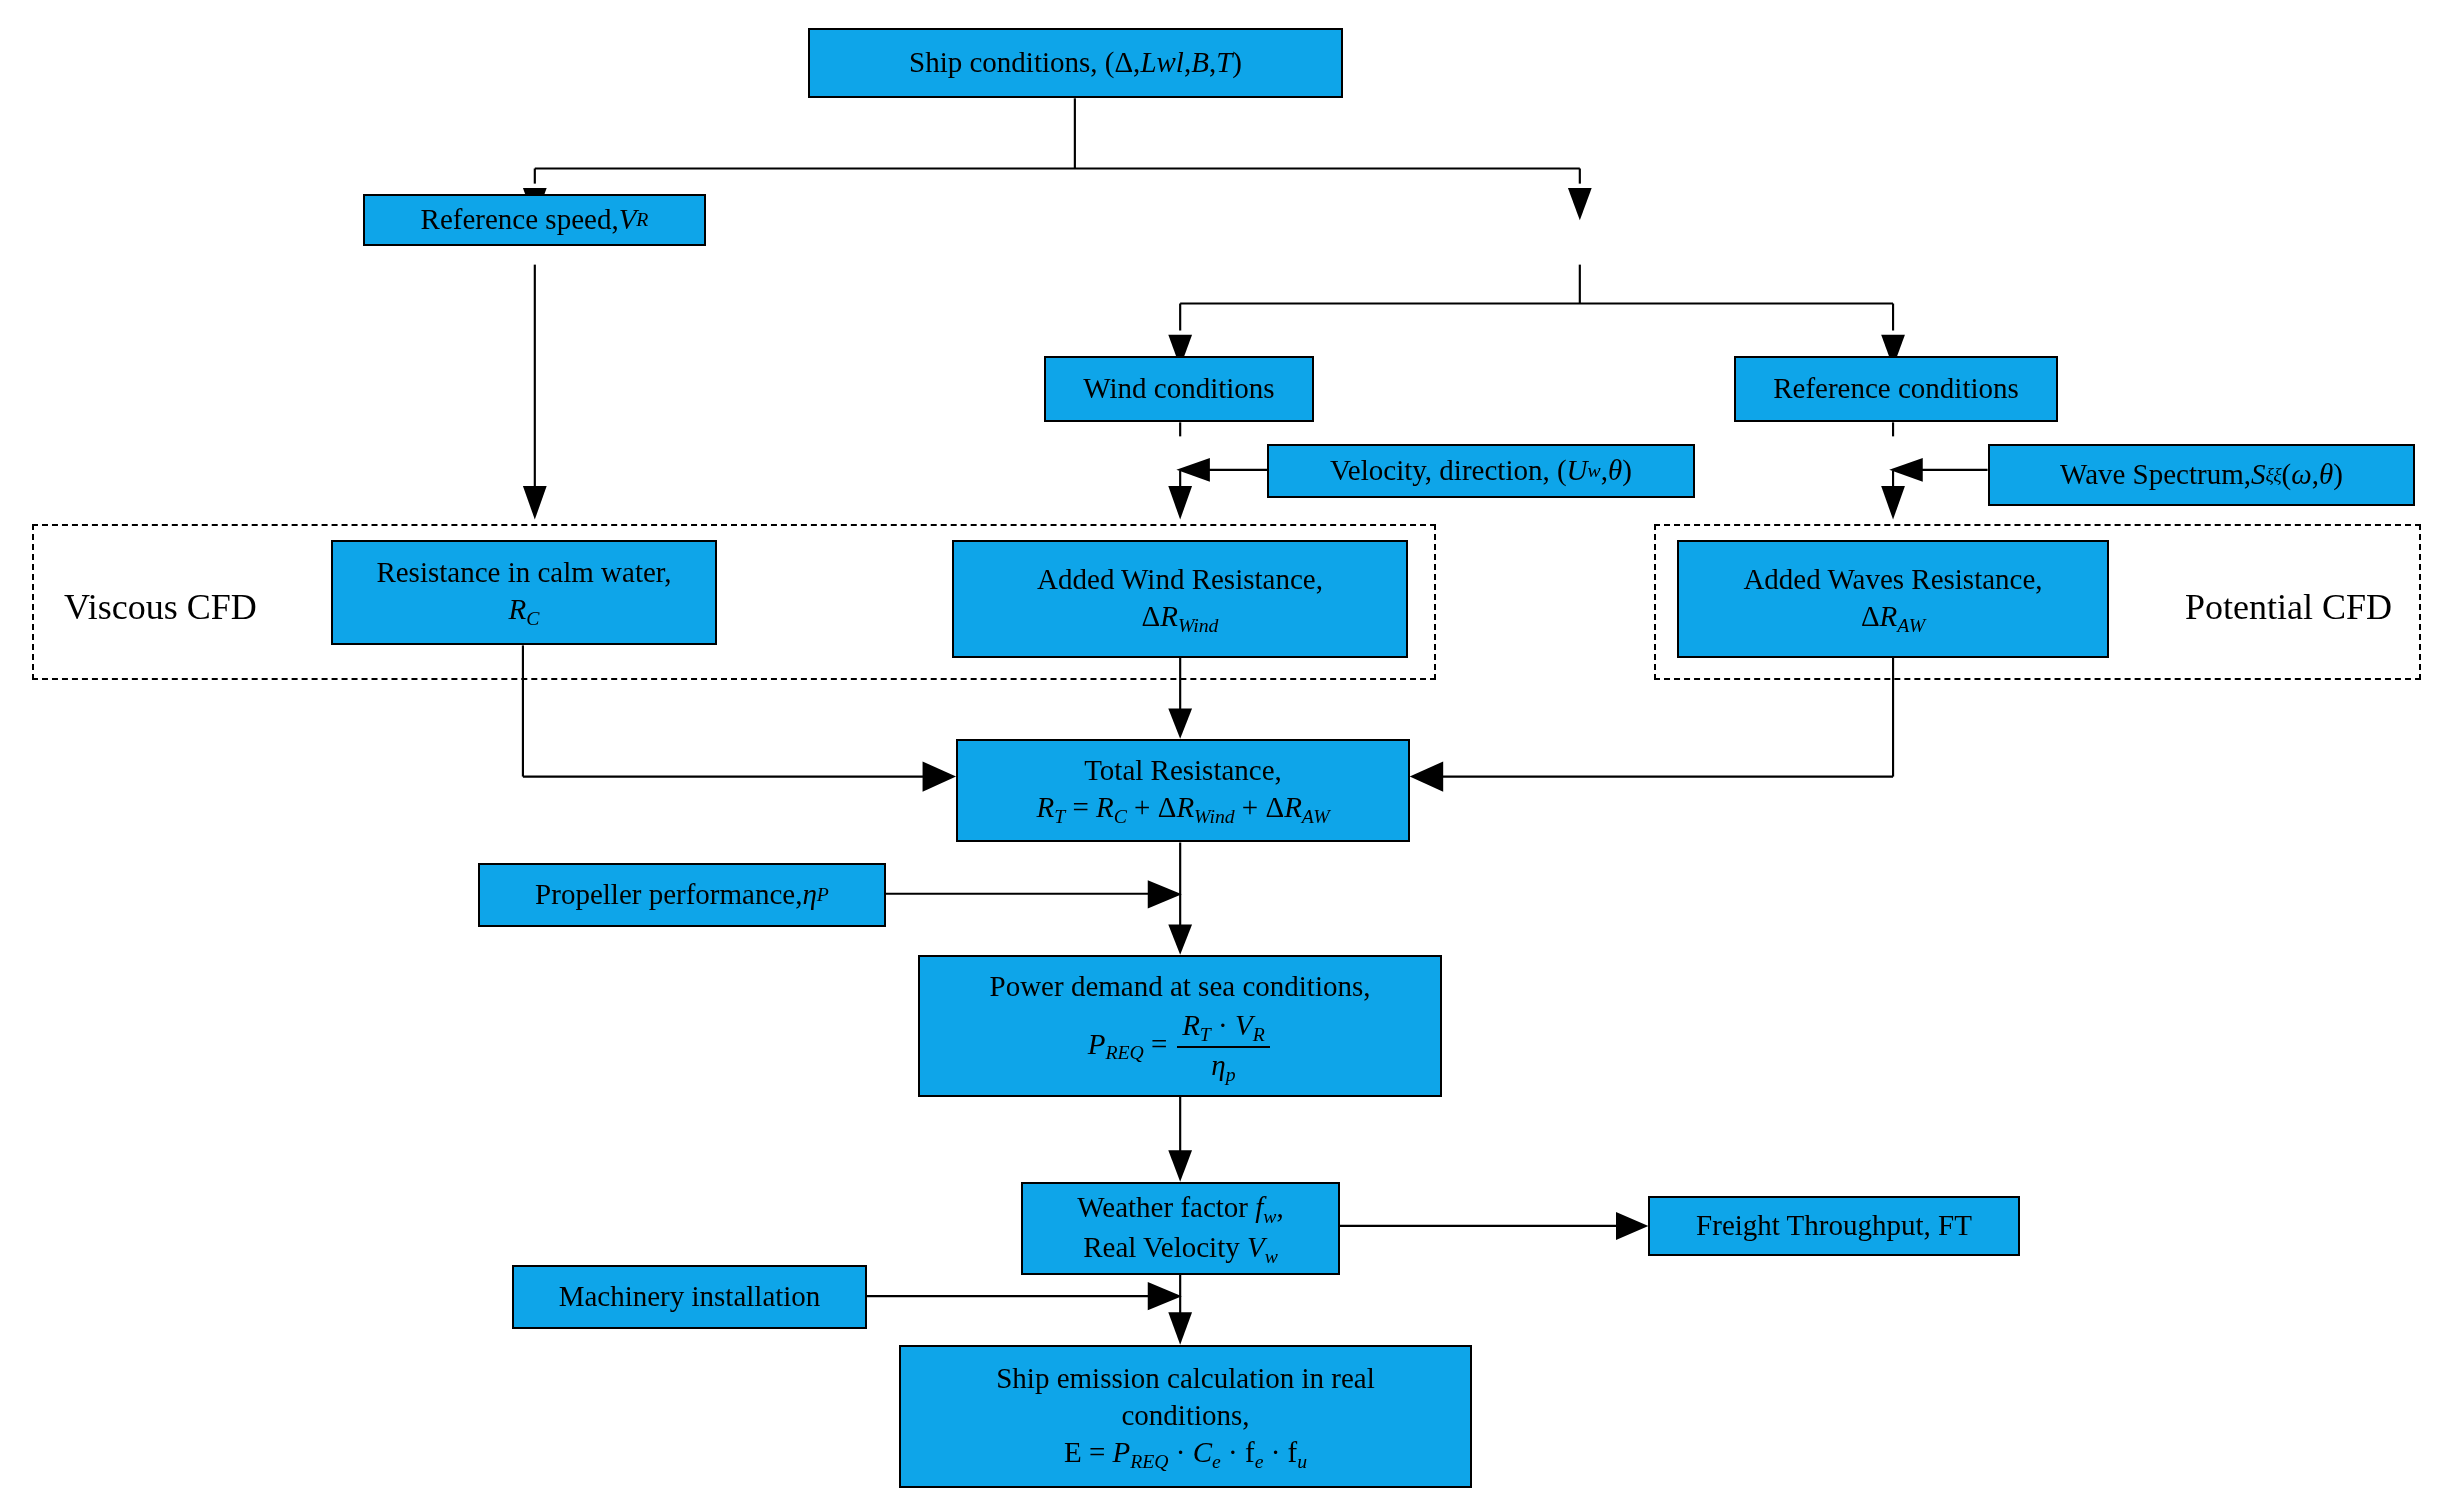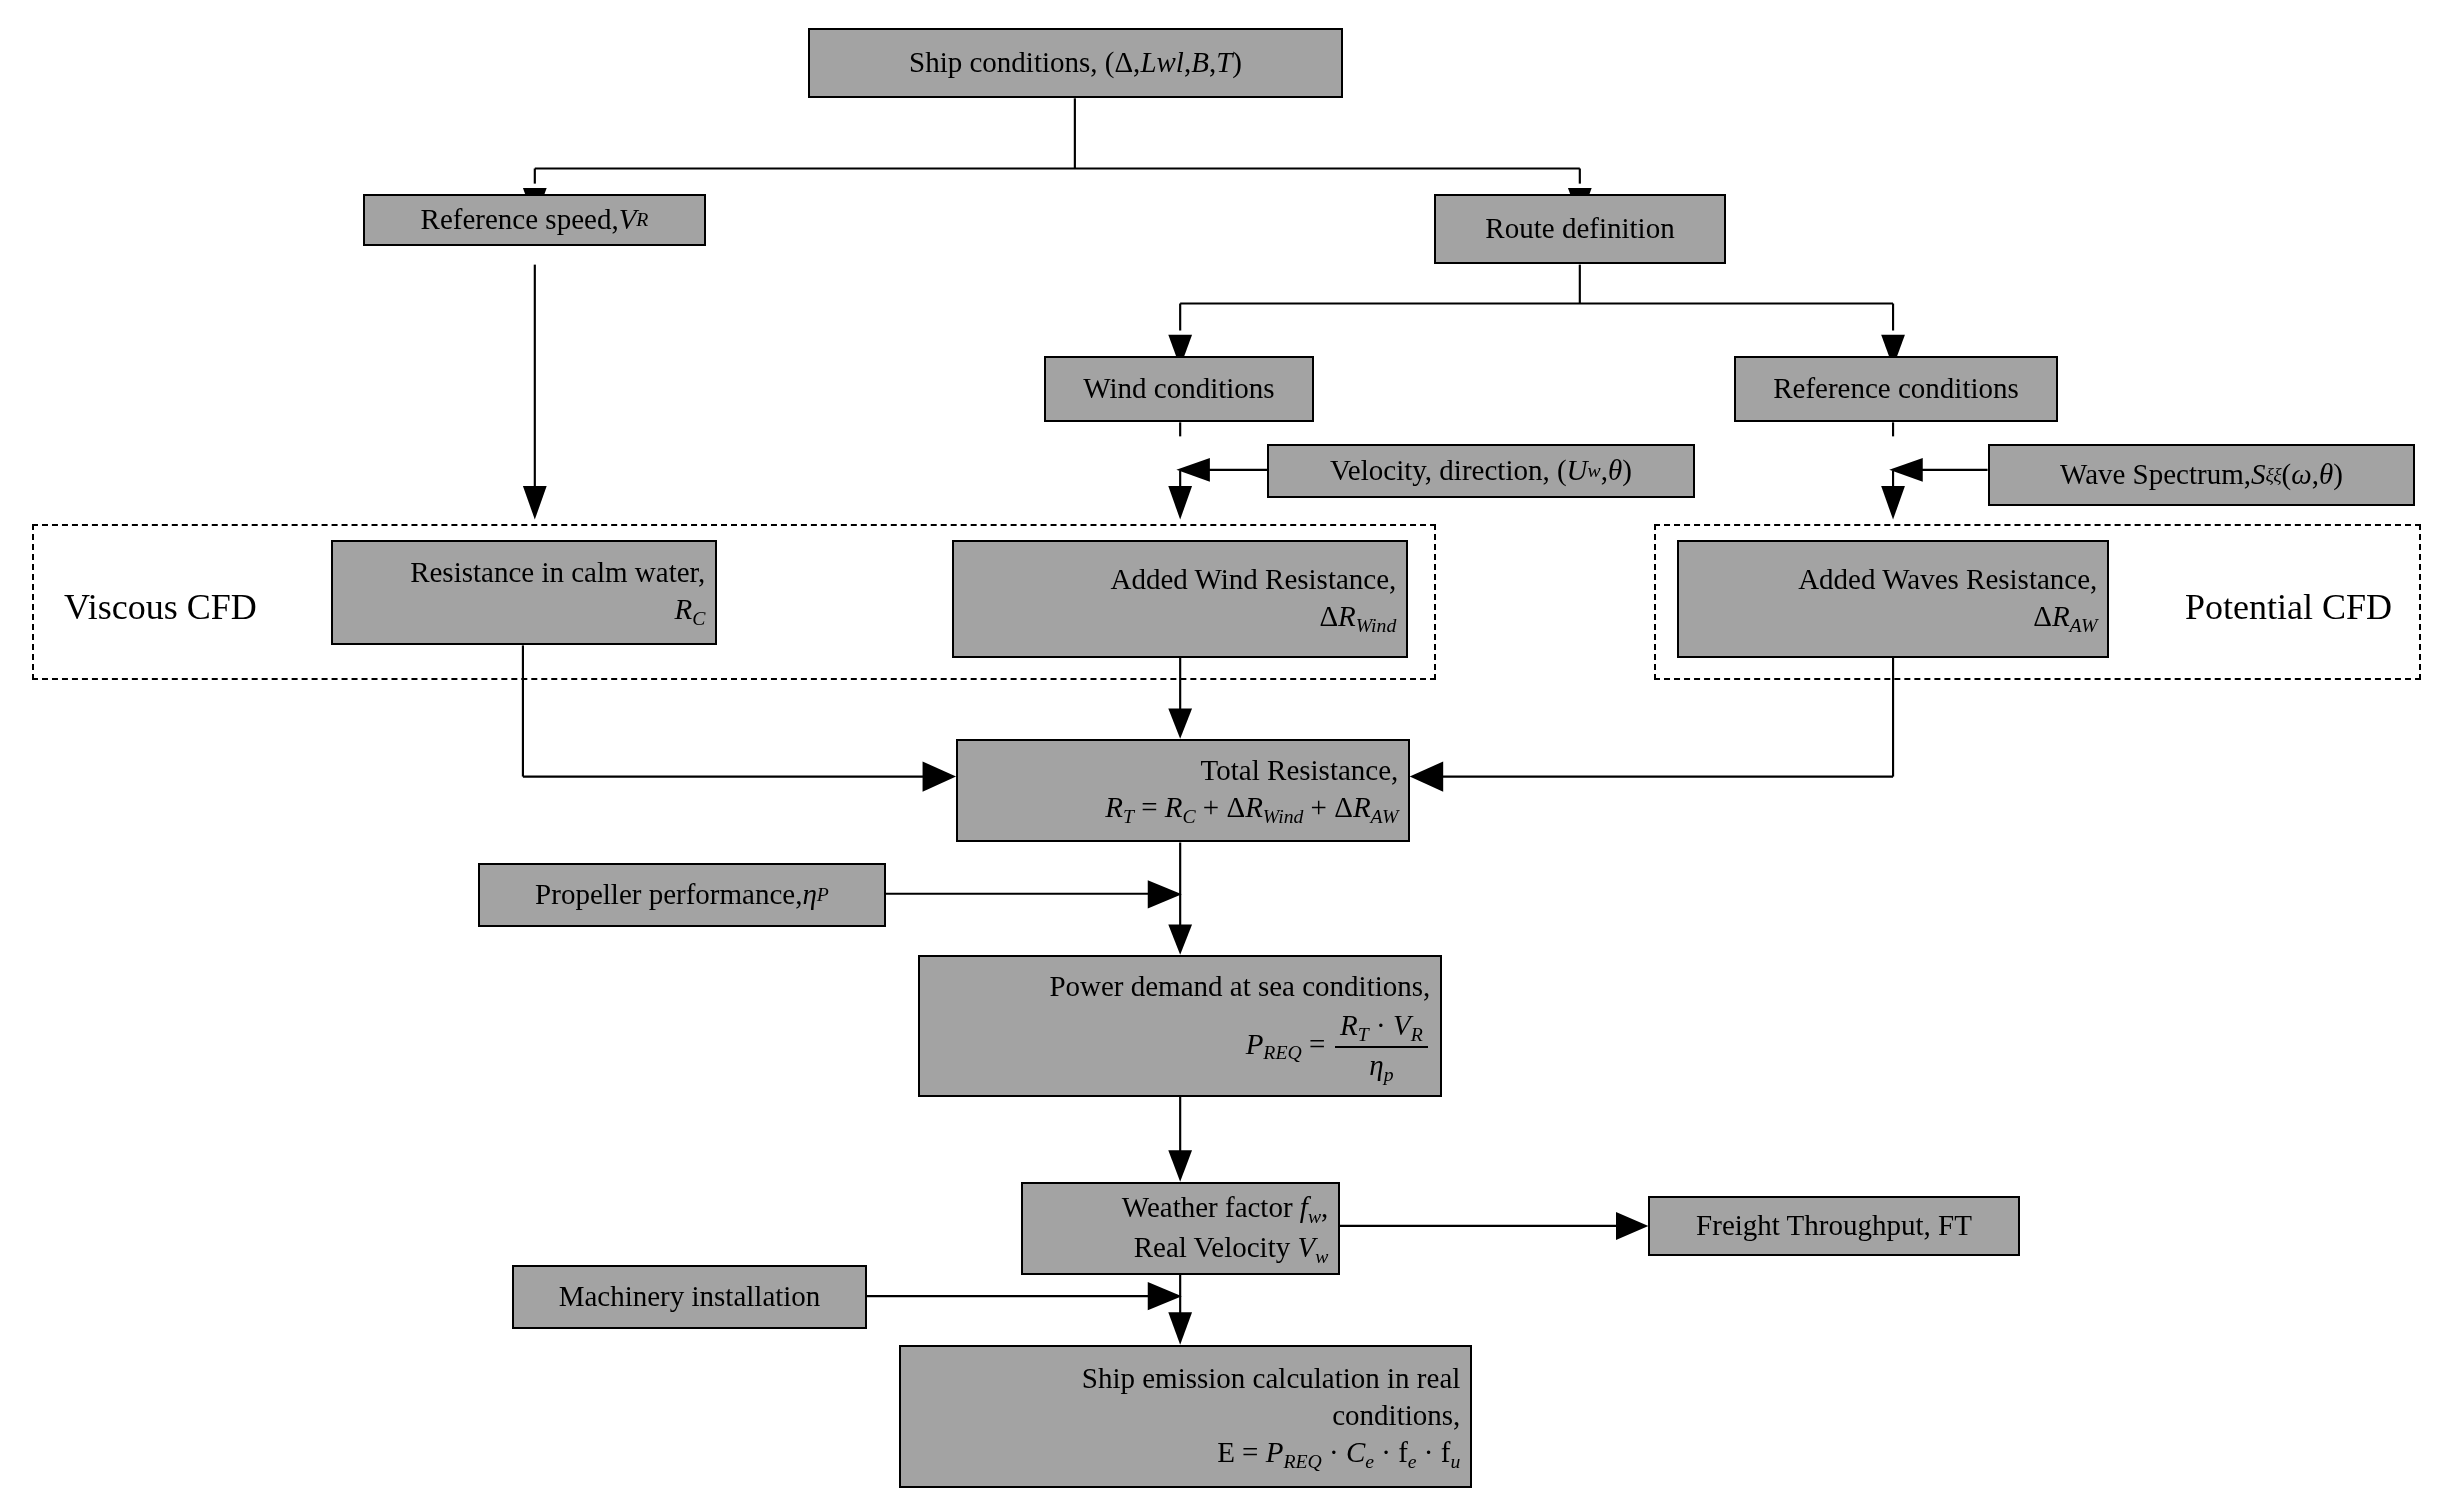--- a/index.html
+++ b/index.html
@@ -21,25 +21,25 @@
     position: absolute;
     left: 0;
     top: 0;
     width: 2450px;
     height: 1510px;
   }
   .node {
     position: absolute;
     box-sizing: border-box;
     border: 2.2px solid #000000;
-    background: #a3a3a3;
+    background: #0ea5e9;
     display: flex;
     align-items: center;
     justify-content: center;
-    text-align: right;
+    text-align: center;
     line-height: 1.28;
     font-size: 29px;
     color: #000000;
     padding: 3.2px 9.7px;
   }
   .grouplabel {
     position: absolute;
     font-size: 36px;
     color: #000000;
     white-space: nowrap;
@@ -182,23 +182,20 @@
   </div>
 
   <div class="node" style="left:363px; top:194px; width:343px; height:52px;">
     <span class="eqline">
       <span>Reference speed, </span>
         <span class="mi">V</span>
         <span class="sub">R</span>
     </span>
   </div>
 
-  <div class="node" style="left:1434px; top:194px; width:292px; height:70px;">
-    <span>Route definition</span>
-  </div>
 
   <div class="node" style="left:1044px; top:356px; width:270px; height:66px;">
     <span>Wind conditions</span>
   </div>
 
   <div class="node" style="left:1734px; top:356px; width:324px; height:66px;">
     <span>Reference conditions</span>
   </div>
 
   <div class="node" style="left:1267px; top:444px; width:428px; height:54px;">

